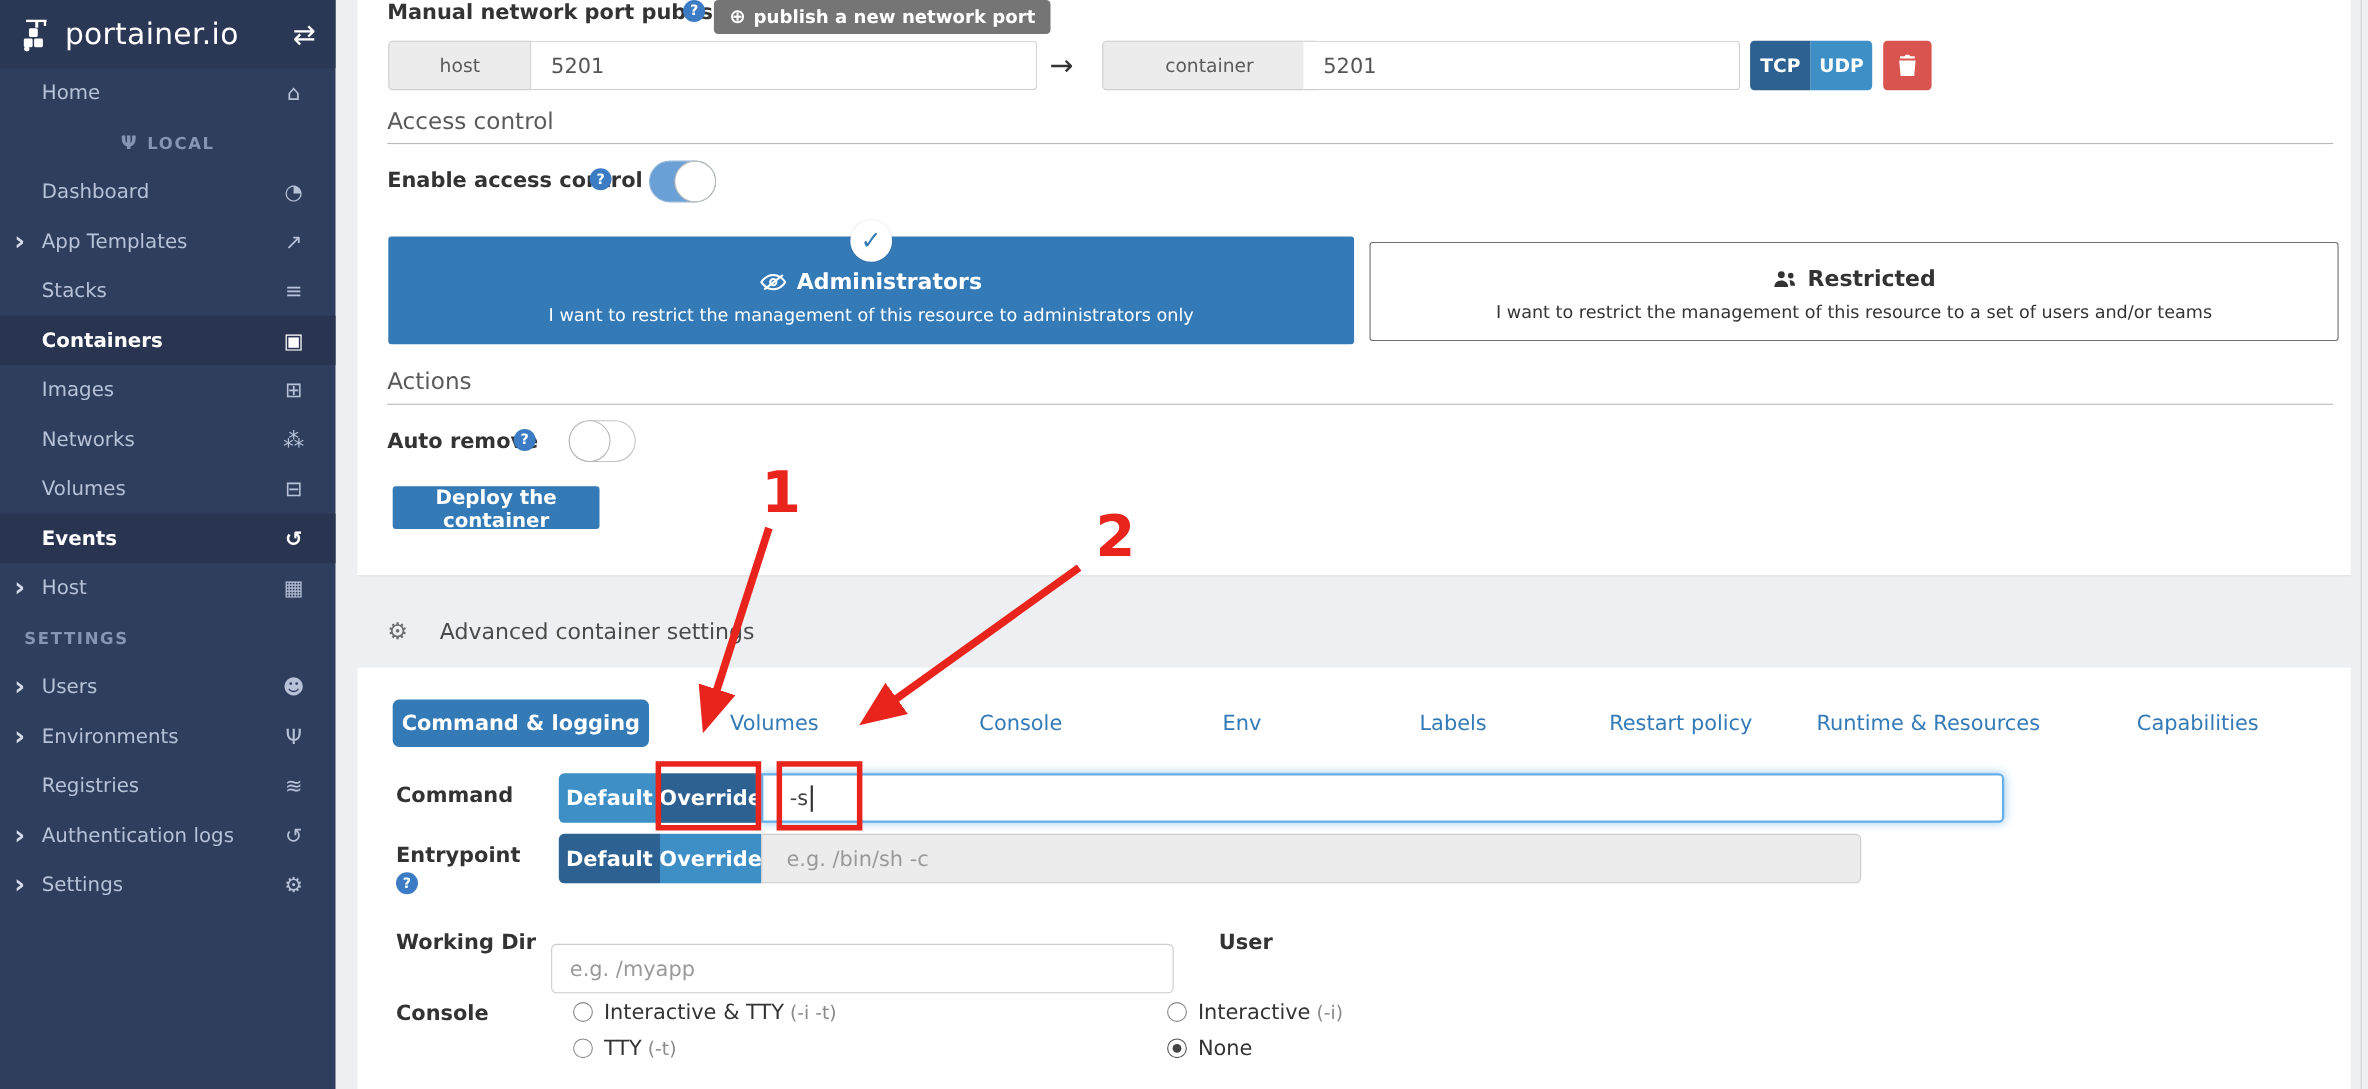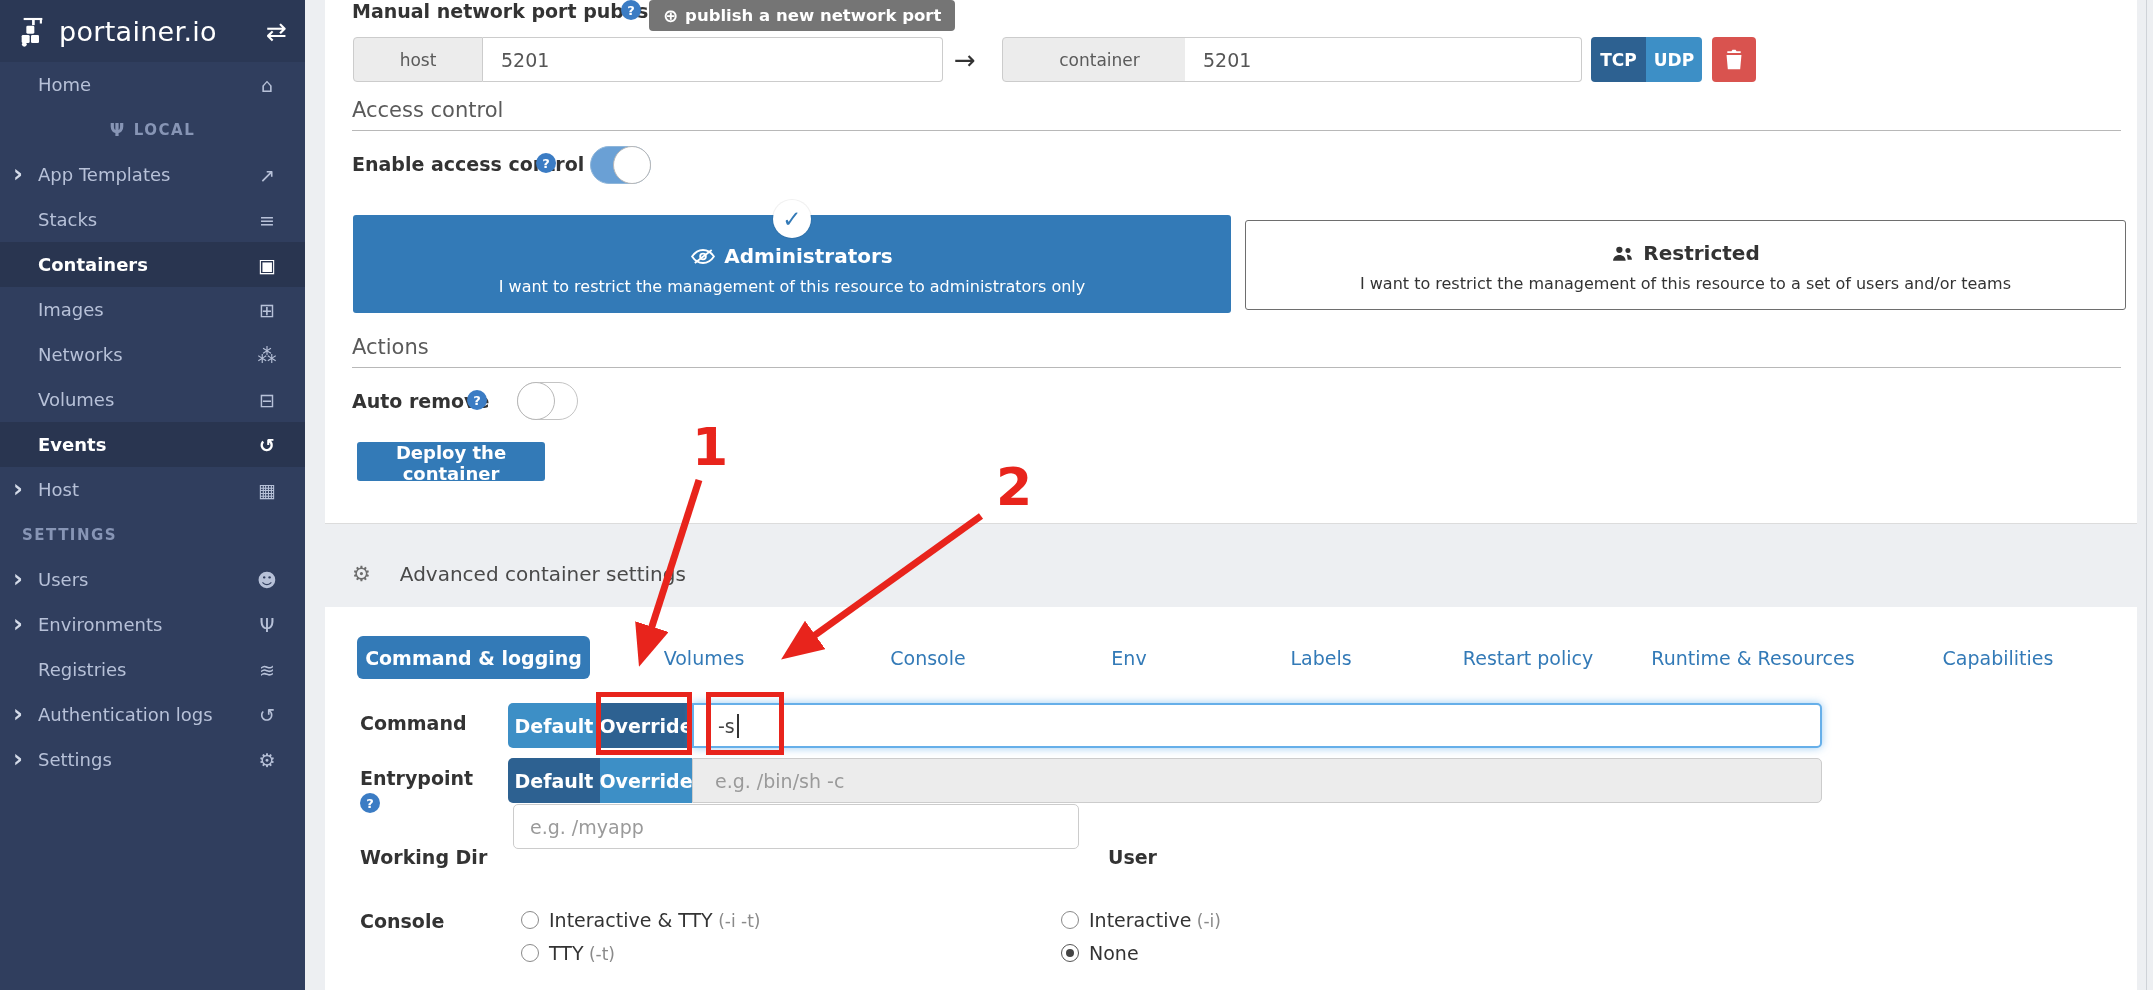--- a/index.html
+++ b/index.html
@@ -67,21 +67,21 @@
 .tab-active{position:absolute;left:357px;top:636px;width:233px;height:43px;background:#337ab7;border:none;border-radius:6px;color:#fff;font-weight:bold;font-size:19px;cursor:pointer;font-family:inherit}
 .tab-link{position:absolute;top:647px;transform:translateX(-50%);font-size:19px;color:#337ab7;cursor:pointer;white-space:nowrap}
 
 
 .grp-btn{position:absolute;height:45px;width:92px;color:#fff;font-weight:bold;font-size:19px;display:flex;align-items:center;justify-content:center;cursor:pointer}
 .grp-sel{background:#2d6191}
 .grp-unsel{background:#3d8fc6}
 .rl{border-radius:5px 0 0 5px}
 .cmd-input{position:absolute;left:692px;top:703px;width:1130px;height:45px;background:#fff;border:2px solid #66afe9;border-radius:0 5px 5px 0;box-shadow:0 0 9px rgba(102,175,233,.65);display:flex;align-items:center;padding-left:24px;font-size:19px;color:#444}
 .caret{display:inline-block;width:2px;height:24px;background:#333;margin-left:2px}
-.inp-disabled{position:absolute;left:692px;top:758px;width:1130px;height:45px;background:#ececec;border:1px solid #ccc;border-radius:0 5px 5px 0;font-size:19px;color:#b91c1c;padding-left:22px;font-family:inherit}
+.inp-disabled{position:absolute;left:692px;top:758px;width:1000px;height:45px;background:#ececec;border:1px solid #ccc;border-radius:0 5px 5px 0;font-size:19px;color:#b91c1c;padding-left:22px;font-family:inherit}
 .inp{position:absolute;height:45px;background:#fff;border:1px solid #ccc;border-radius:5px;font-size:19px;color:#555;padding-left:16px;outline:none;font-family:inherit}
 .inp::placeholder,.inp-disabled::placeholder{color:#9a9a9a}
 
 
 .radio{position:absolute;width:18px;height:18px;border:1.5px solid #8a8a8a;border-radius:50%;background:#fff;cursor:pointer}
 .radio.sel{border-color:#555}
 .radio.sel::after{content:"";position:absolute;left:3.5px;top:3.5px;width:8px;height:8px;border-radius:50%;background:#444}
 .radio-lbl{position:absolute;font-size:19px;color:#333;white-space:nowrap;cursor:pointer}
 .radio-lbl .flag{color:#8a8a8a;font-size:17px}
 
@@ -113,20 +113,24 @@
     <nav id="sb-menu">
         <div class="sb-row">
           <span class="lbl">Home</span>
           <span class="ico">⌂</span>
         </div>
         <div class="sb-section center">
           <span class="s-ico">Ψ</span>
           <span>LOCAL</span>
         </div>
         <div class="sb-row">
+          <span class="lbl">Dashboard</span>
+          <span class="ico">◔</span>
+        </div>
+        <div class="sb-row">
           <span class="chev">›</span>
           <span class="lbl">App Templates</span>
           <span class="ico">↗</span>
         </div>
         <div class="sb-row">
           <span class="lbl">Stacks</span>
           <span class="ico">≡</span>
         </div>
         <div class="sb-row active">
           <span class="lbl">Containers</span>
@@ -277,21 +281,21 @@
       <span class="caret"></span>
   </div>
 
   <div class="f-label" style="left:360px;top:767px">Entrypoint</div>
   <span class="help" style="left:360px;top:793px">?</span>
   <div class="grp-btn grp-sel rl" style="left:508px;top:758px">Default</div>
   <div class="grp-btn grp-unsel" style="left:600px;top:758px">Override</div>
   <input class="inp-disabled" disabled="" placeholder="e.g. /bin/sh -c" style="">
 
   <div class="f-label" style="left:360px;top:846px">Working Dir</div>
-  <input class="inp" style="left: 501px; top: 804px; width: 566px; margin-left: 12px;" placeholder="e.g. /myapp">
+  <input class="inp" style="left: 501px; top: 858px; width: 566px;" placeholder="e.g. /myapp">
   <div class="f-label" style="left:1108px;top:846px">User</div>
 
   <div class="f-label" style="left:360px;top:910px">Console</div>
   <div id="console-options">
       <span class="radio" style="left: 521px; top: 911px;"></span>
       <span class="radio-lbl" style="left: 549px; top: 909px;"><span>Interactive &amp; TTY</span><span class="flag"> (-i -t)</span></span>
       <span class="radio" style="left: 521px; top: 944px;"></span>
       <span class="radio-lbl" style="left: 549px; top: 942px;"><span>TTY</span><span class="flag"> (-t)</span></span>
       <span class="radio" style="left: 1061px; top: 911px;"></span>
       <span class="radio-lbl" style="left: 1089px; top: 909px;"><span>Interactive</span><span class="flag"> (-i)</span></span>

